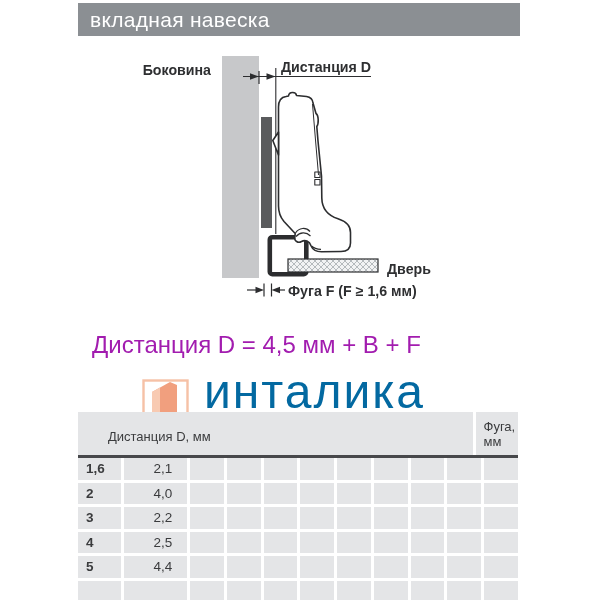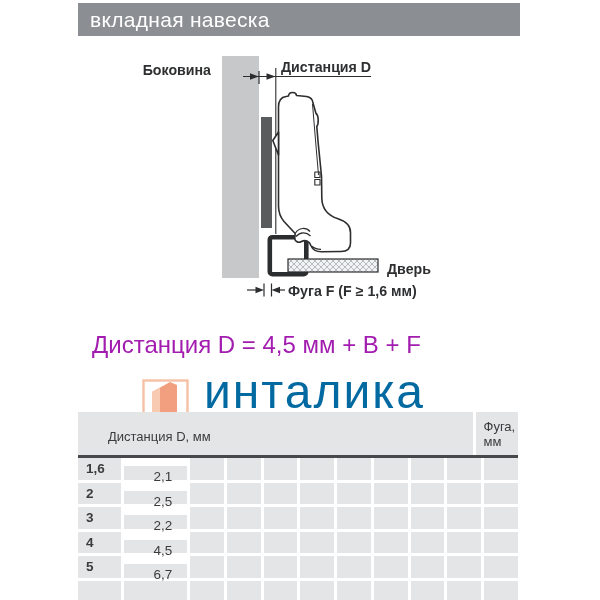--- a/index.html
+++ b/index.html
@@ -45,21 +45,21 @@
   .thick-line{height:2.5px;background:#47484b;}
   .tbody{
     display:grid;margin-top:0;
     grid-template-columns:42.5px 63.5px repeat(9,1fr);
     grid-auto-rows:21.5px;gap:3px;background:#ffffff;padding-top:0.5px;
   }
   .tbody .cell{
     background:#e4e5e7;font-size:13.5px;color:#3a3b3d;line-height:21.5px;
   }
   .tbody .c1{padding-left:8px;font-weight:bold;}
-  .tbody .c2{padding-left:30px;margin-top:8px;}
+  .tbody .c2{padding-left:30px;}
 </style>
 </head>
 <body>
 
 <div class="title-bar">
   <span>вкладная навеска</span>
 </div>
 
 <svg class="diagram" viewBox="0 0 600 320" width="600" height="320">
   <defs>
@@ -155,21 +155,21 @@
       <div class="cell"></div>
       <div class="cell"></div>
       <div class="cell"></div>
       <div class="cell"></div>
       <div class="cell"></div>
       <div class="cell"></div>
       <div class="cell"></div>
       <div class="cell"></div>
       <div class="cell"></div>
       <div class="cell c1">2</div>
-      <div class="cell c2">2,5</div>
+      <div class="cell c2">4,0</div>
       <div class="cell"></div>
       <div class="cell"></div>
       <div class="cell"></div>
       <div class="cell"></div>
       <div class="cell"></div>
       <div class="cell"></div>
       <div class="cell"></div>
       <div class="cell"></div>
       <div class="cell"></div>
       <div class="cell c1">3</div>
@@ -177,32 +177,32 @@
       <div class="cell"></div>
       <div class="cell"></div>
       <div class="cell"></div>
       <div class="cell"></div>
       <div class="cell"></div>
       <div class="cell"></div>
       <div class="cell"></div>
       <div class="cell"></div>
       <div class="cell"></div>
       <div class="cell c1">4</div>
-      <div class="cell c2">4,5</div>
+      <div class="cell c2">2,5</div>
       <div class="cell"></div>
       <div class="cell"></div>
       <div class="cell"></div>
       <div class="cell"></div>
       <div class="cell"></div>
       <div class="cell"></div>
       <div class="cell"></div>
       <div class="cell"></div>
       <div class="cell"></div>
       <div class="cell c1">5</div>
-      <div class="cell c2">6,7</div>
+      <div class="cell c2">4,4</div>
       <div class="cell"></div>
       <div class="cell"></div>
       <div class="cell"></div>
       <div class="cell"></div>
       <div class="cell"></div>
       <div class="cell"></div>
       <div class="cell"></div>
       <div class="cell"></div>
       <div class="cell"></div>
       <div class="cell"></div>

